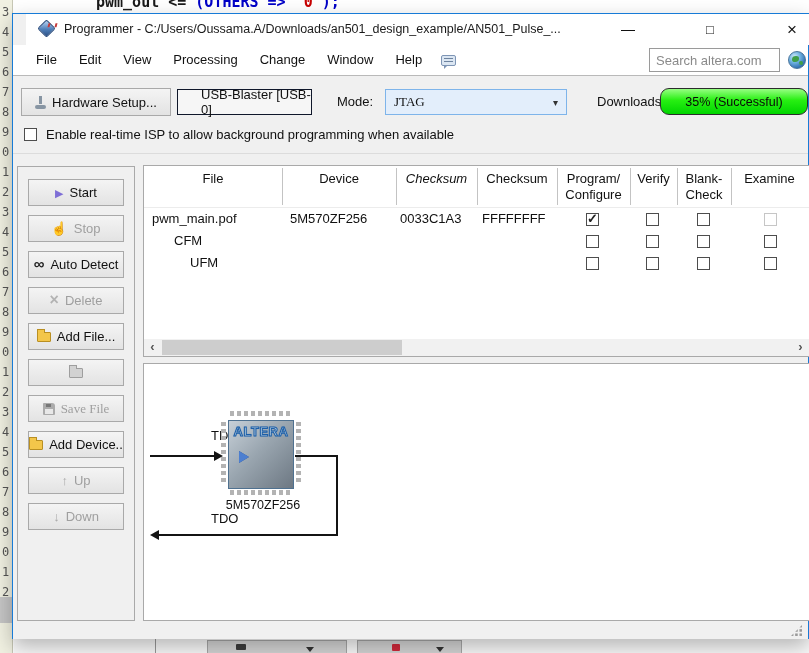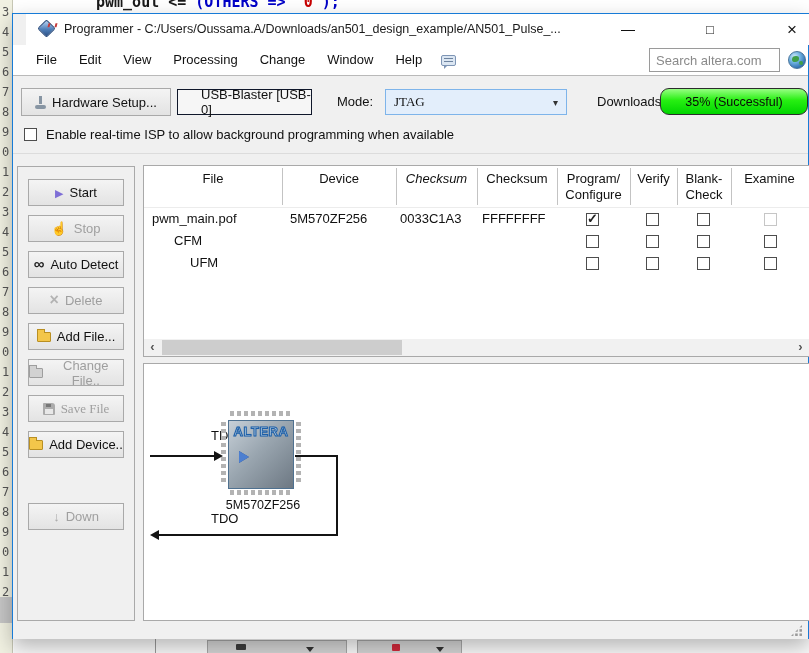--- a/index.html
+++ b/index.html
@@ -256,29 +256,32 @@
       <button class="btn action-btn" style="top:120px;" data-enabled="false">
         <span class="icon-x"></span>
           <span>Delete</span>
         </button>
       <button class="btn action-btn" style="top:156px;" data-enabled="true">
         <span class="folder-icon"></span>
           <span>Add File...</span>
         </button>
       <button class="btn action-btn" style="top:192px;" data-enabled="false">
         <span class="folder-icon gray"></span>
-          <span>Change File..</span>
         </button>
       <button class="btn action-btn" style="top:228px;font-family:Liberation Serif, serif;" data-enabled="false">
         <span class="floppy-icon"></span>
           <span>Save File</span>
         </button>
       <button class="btn action-btn" style="top:264px;" data-enabled="true">
         <span class="folder-icon"></span>
           <span>Add Device..</span>
+        </button>
+      <button class="btn action-btn" style="top:300px;" data-enabled="false">
+        <span class="icon-up"></span>
+          <span>Up</span>
         </button>
       <button class="btn action-btn" style="top:336px;" data-enabled="false">
         <span class="icon-down"></span>
           <span>Down</span>
         </button>
     </div>
 
     <div class="table-panel">
       <div class="hdr" style="left:0;   width:138px;">File</div>
       <div class="hdr" style="left:138px;width:114px;">Device</div>

